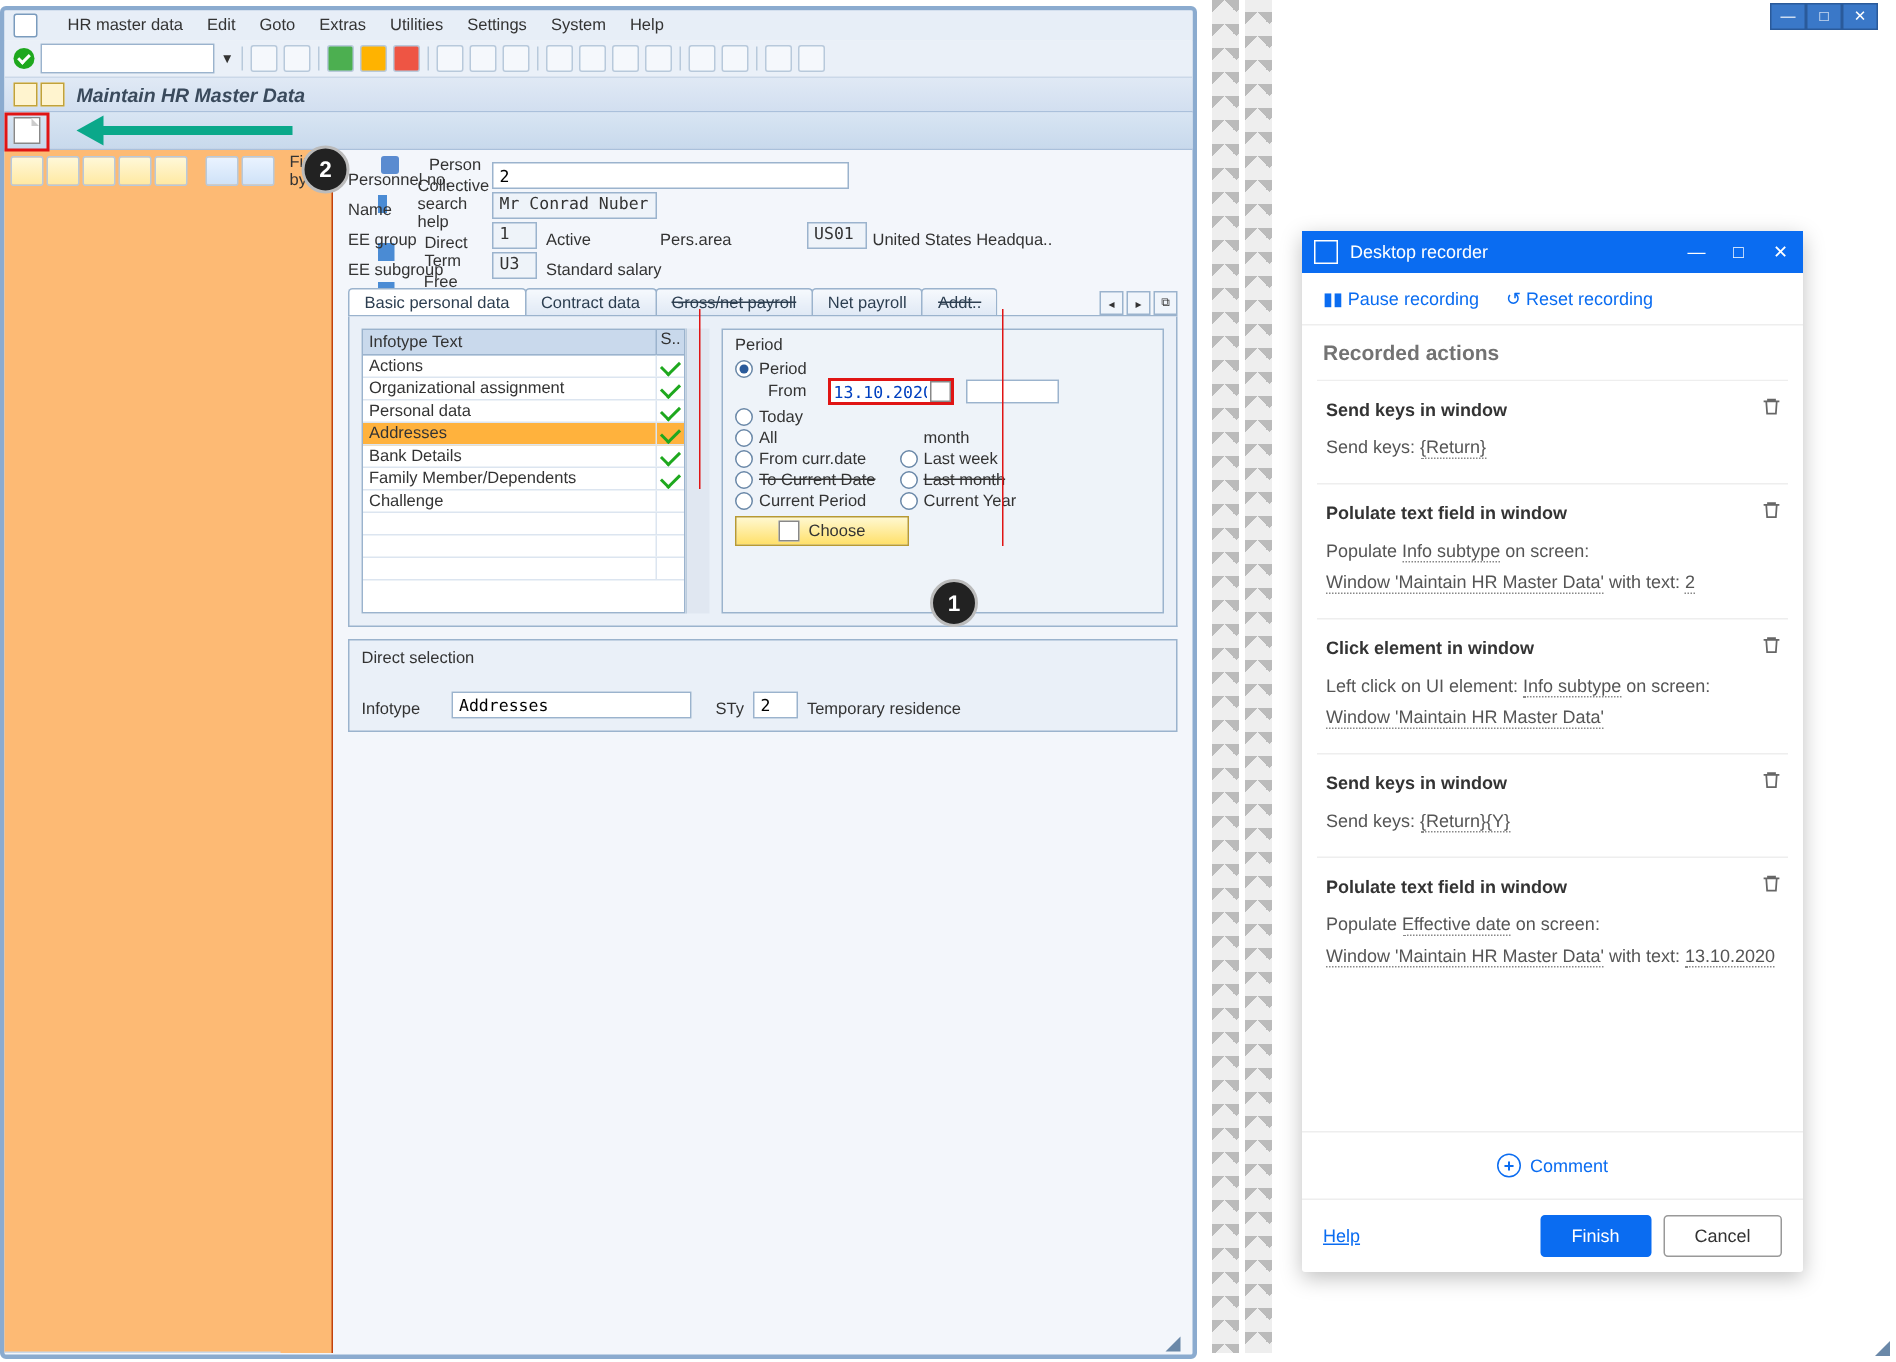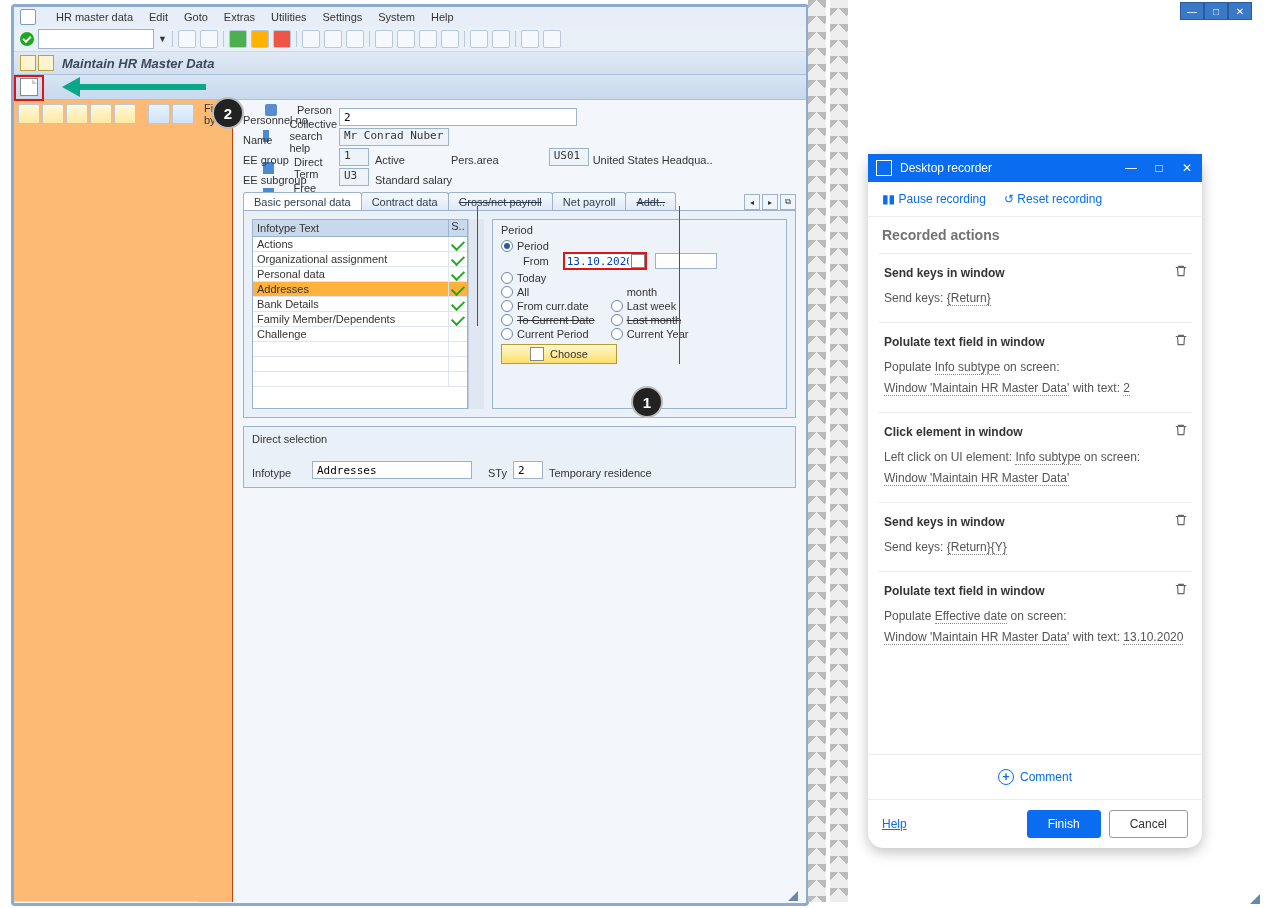--- a/index.html
+++ b/index.html
@@ -1,18 +1,18 @@
 <!DOCTYPE html>
 <html><head>
 <meta charset="utf-8">
 <style>
 html,body{margin:0;padding:0;font-family:Tahoma,Arial,sans-serif;font-size:11px;color:#333;background:#fff}
 .wrap{position:relative;width:1264px;height:908px;overflow:hidden}
 
-.sap{position:absolute;left:11px;top:4px;width:792px;height:896px;border:3px solid #8babcf;border-radius:4px;background:#f3f6fb}
+.sap{position:absolute;left:0;top:4px;width:792px;height:896px;border:3px solid #8babcf;border-radius:4px;background:#f3f6fb}
 .menubar{height:20px;display:flex;align-items:center;gap:16px;padding:0 6px;background:#e7eef7}
 .menubar span{cursor:default}
 .menubar .micon{width:14px;height:14px;border:1px solid #7a9bbd;border-radius:2px;background:#fff;display:inline-block;margin-right:4px}
 .toolbar1{height:24px;display:flex;align-items:center;gap:4px;padding:0 6px;background:#eaf0f8;border-bottom:1px solid #cbd8e8}
 .greenck{width:14px;height:14px;border-radius:50%;background:#1ea81e;position:relative}
 .greenck:after{content:"";position:absolute;left:3px;top:4px;width:6px;height:3px;border-left:2px solid #fff;border-bottom:2px solid #fff;transform:rotate(-45deg)}
 .cmdbox{width:110px;height:16px;border:1px solid #9bb3cd;background:#fff}
 .tbtn{width:16px;height:16px;border:1px solid #b8c9db;border-radius:2px;background:#f5f8fc}
 .sep{width:1px;height:16px;background:#b8c9db;margin:0 1px}
 .title{display:flex;align-items:center;height:22px;background:linear-gradient(#e0e9f5,#d2dff0);border-bottom:1px solid #aac0db;padding:0 6px;font-weight:bold;font-style:italic;font-size:13px;color:#3a4a5c}
@@ -78,21 +78,21 @@
 .dirsel{margin-top:8px;border:1px solid #9bb3cd;background:#eaf0f8;padding:6px 8px}
 .strike{text-decoration:line-through}
 
 .torn{position:absolute;top:0;left:808px;width:18px;height:902px;background:
  linear-gradient(135deg,#bbb 25%,transparent 25%) 0 0/16px 16px,
  linear-gradient(225deg,#bbb 25%,transparent 25%) 0 0/16px 16px,#eee}
 .torn2{position:absolute;top:0;left:830px;width:18px;height:902px;background:
  linear-gradient(135deg,#bbb 25%,transparent 25%) 0 8px/16px 16px,
  linear-gradient(225deg,#bbb 25%,transparent 25%) 0 8px/16px 16px,#eee}
 
-.recwin{position:absolute;left:868px;top:154px;width:334px;height:694px;border-radius:15px;box-shadow:0 4px 14px rgba(0,0,0,.25);background:#fff;display:flex;flex-direction:column}
+.recwin{position:absolute;left:868px;top:154px;width:334px;height:694px;border-radius:2px;box-shadow:0 4px 14px rgba(0,0,0,.25);background:#fff;display:flex;flex-direction:column}
 .rectitle{height:28px;background:#0a6cf1;color:#fff;display:flex;align-items:center;padding:0 8px;font-size:12px}
 .rectitle .ic{width:14px;height:14px;border:1px solid #fff;margin-right:8px}
 .rectitle .wbtns{margin-left:auto;display:flex;gap:14px}
 .wbtn{width:14px;height:14px;display:flex;align-items:center;justify-content:center;cursor:pointer}
 .recctrl{height:34px;display:flex;align-items:center;gap:18px;padding:0 14px;color:#0a6cf1;font-size:12px;border-bottom:1px solid #eee}
 .recctrl .ic{font-size:12px}
 .recsec{padding:10px 14px;font-weight:600;font-size:14px;color:#737373}
 .cards{flex:1;overflow:auto;padding:0 10px}
 .card{border-top:1px solid #eee;padding:12px 6px;position:relative}
 .ctitle{font-weight:600;margin-bottom:8px;font-size:12px}

